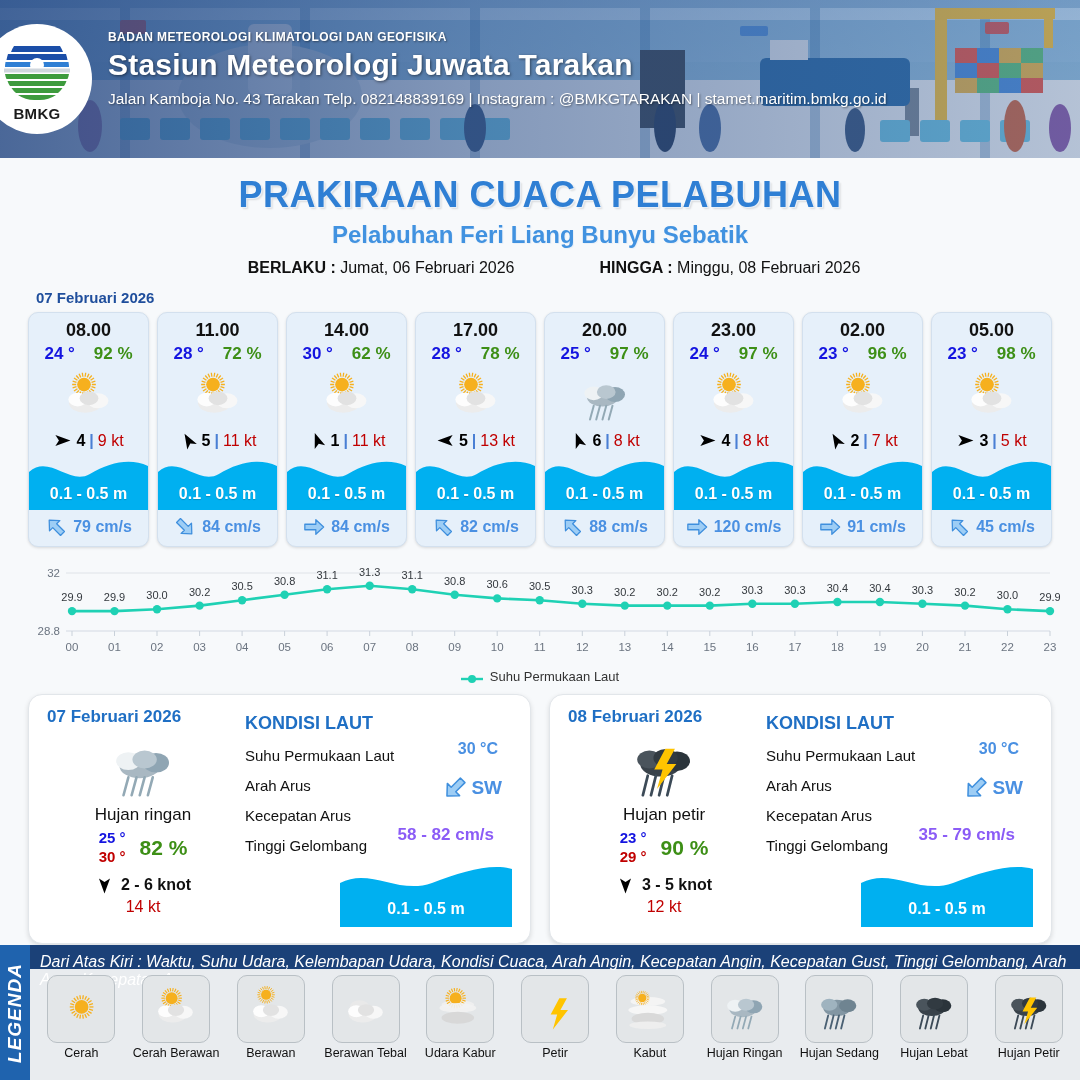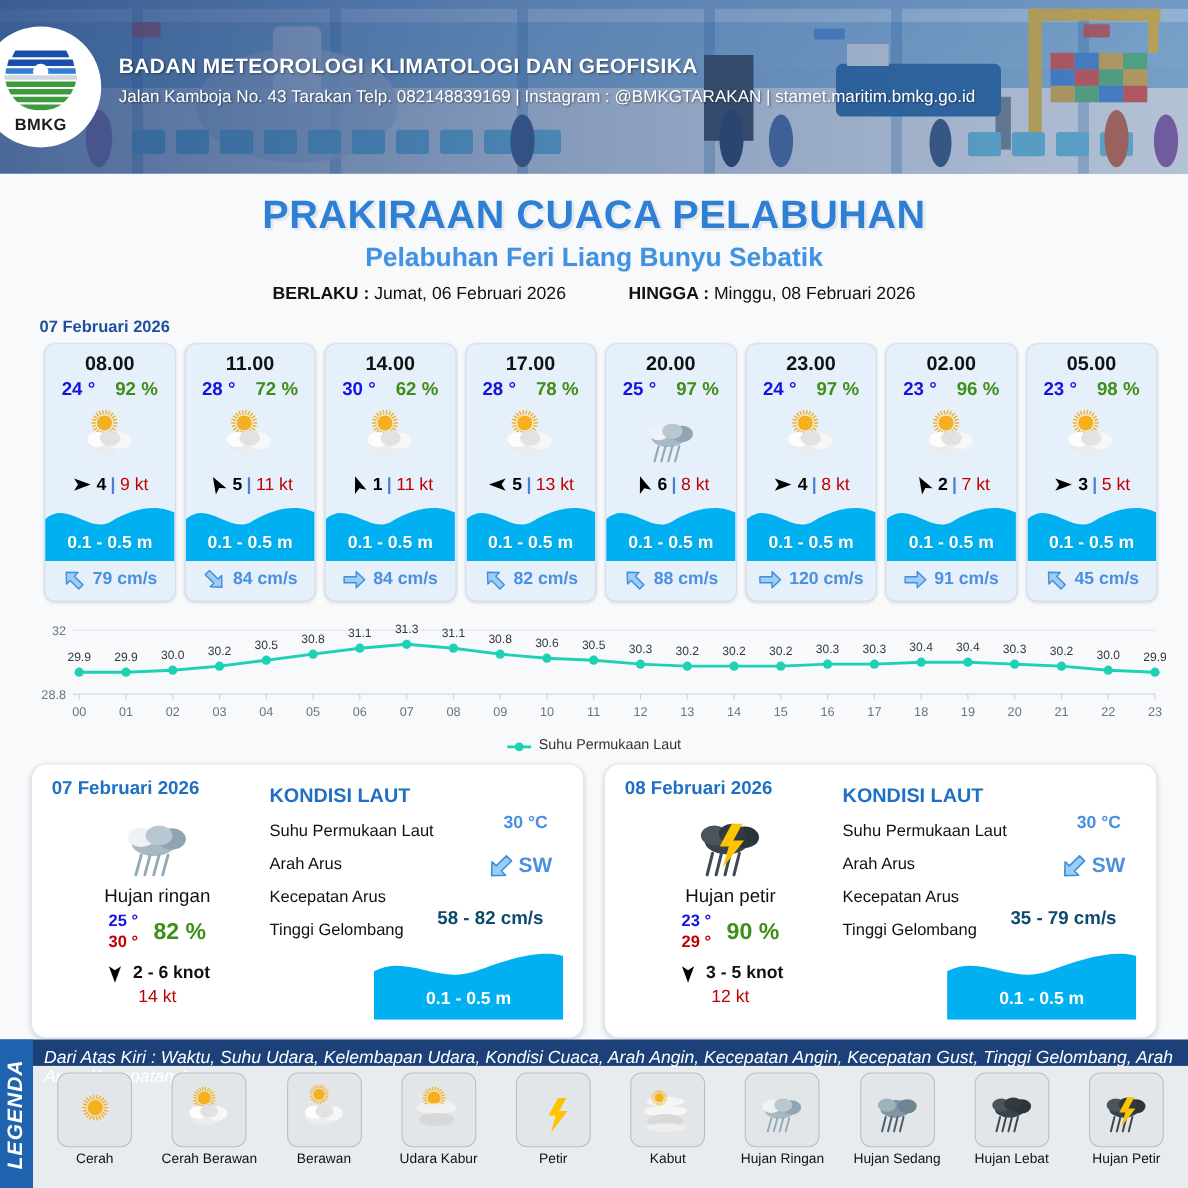--- a/index.html
+++ b/index.html
@@ -30,23 +30,22 @@
     z-index:5;
   }
   .logo-inner { width:74px; height:82px; position:relative; }
   .logo-txt {
     position:absolute; bottom:-2px; left:0; width:100%;
     text-align:center; font-size:15px; font-weight:bold; color:#1b1b1b;
     letter-spacing:.3px;
   }
   .hdr-texts { position:absolute; left:108px; top:30px; z-index:6; }
   .hdr-line1 {
-    color:#fff; font-size:19px; font-weight:bold; letter-spacing:.4px;
+    color:#fff; font-size:12px; font-weight:bold; letter-spacing:.4px;
     text-shadow:1px 1px 2px rgba(0,0,0,.45);
-    margin-top:20px;
   }
   .hdr-line2 {
     color:#fff; font-size:30px; font-weight:bold; margin-top:4px;
     letter-spacing:.2px; text-shadow:1px 1px 3px rgba(0,0,0,.5);
   }
   .hdr-line3 {
     color:#fff; font-size:15.5px; margin-top:8px;
     text-shadow:1px 1px 2px rgba(0,0,0,.45);
   }
 
@@ -55,30 +54,30 @@
   .t-main {
     font-size:36px; font-weight:bold; color:#2f7fd4;
     letter-spacing:.5px;
     text-shadow: 1px 1px 0 #e8eff7, 2px 2px 2px rgba(0,0,0,.12);
   }
   .t-sub {
     font-size:24px; font-weight:bold; color:#4192e0; margin-top:5px;
     text-shadow: 1px 1px 0 #eaf1f8;
   }
   .t-valid { margin-top:10px; font-size:16px; color:#111; }
-  .t-valid .lbl { font-weight:bold; }
+  .t-valid .lbl { font-weight:bold;margin-left:28px; }
   .t-valid .gap { display:inline-block; width:48px; }
 
   .day-label {
     margin:12px 0 6px 36px; font-size:15px; font-weight:bold; color:#1f4e9c;
   }
 
   
   .cards {
-    display:flex; gap:8px; padding:0 28px;margin-left:12px;
+    display:flex; gap:8px; padding:0 28px;
   }
   .card {
     width:129px; background:#e6f0fa;
     border-radius:10px; border:1px solid #d3e0ee;
     box-shadow:0 1px 3px rgba(0,0,0,.13);
     overflow:hidden; position:relative;
     display:flex; flex-direction:column;
   }
   .c-time {
     text-align:center; font-size:18px; font-weight:bold; color:#111;
@@ -141,21 +140,21 @@
   .sum-wind { display:flex; align-items:center; justify-content:center; gap:7px; margin-top:9px; }
   .sum-wknot { font-size:16px; font-weight:bold; color:#111; }
   .sum-wgust { font-size:16px; font-weight:normal; color:#c00000; margin-top:3px; }
 
   .sum-right { flex:1; position:relative; padding-left:4px; }
   .sum-h { font-size:18px; font-weight:bold; color:#1f6fc4; margin:6px 0 6px; }
   .sum-item { font-size:15px; color:#111; margin-top:13px; }
   .sum-v1 { position:absolute; right:16px; top:33px; font-size:16px; color:#4a90e2; font-weight:bold;}
   .sum-v2 { position:absolute; right:12px; top:68px; display:flex; align-items:center; gap:3px;
             font-size:19px; color:#4a90e2; font-weight:bold; }
-  .sum-v3 { position:absolute; right:20px; top:118px; font-size:17px; color:#0c4a6e; font-weight:bold; }
+  .sum-v3 { position:absolute; right:20px; top:118px; font-size:17px; color:#8b5cf6; font-weight:bold; }
   .sum-wave { position:absolute; right:2px; bottom:2px; width:172px; height:66px; }
   .sum-wave-lbl {
     position:absolute; left:0; right:0; bottom:9px; text-align:center;
     color:#fff; font-size:16px; font-weight:bold;
   }
 
   
   .legend-bar {
     position:absolute; left:0; bottom:0; width:1080px; height:135px;
     background:#1b4178;
@@ -292,20 +291,21 @@
           <path d="M18 57 h38 a29 29 0 0 1 -19 5 a29 29 0 0 1 -19 -5z" fill="#3d9b3d"></path>
           <path d="M14 52 q12 -9 24 -3 q10 5 20 1 q-4 8 -14 11 h-20 q-8 -3 -10 -9z" fill="#2f7fd4" opacity=".0"></path>
         </g>
       </svg>
       <div class="logo-txt">BMKG</div>
     </div>
   </div>
 
   <div class="hdr-texts">
     <div class="hdr-line1">BADAN METEOROLOGI KLIMATOLOGI DAN GEOFISIKA</div>
+    <div class="hdr-line2">Stasiun Meteorologi Juwata Tarakan</div>
     <div class="hdr-line3">Jalan Kamboja No. 43 Tarakan  Telp. 082148839169 | Instagram : @BMKGTARAKAN | stamet.maritim.bmkg.go.id</div>
   </div>
 </div>
 
 <div class="title-zone">
   <div class="t-main">PRAKIRAAN CUACA PELABUHAN</div>
   <div class="t-sub">Pelabuhan Feri Liang Bunyu Sebatik</div>
   <div class="t-valid">
     <span class="lbl">BERLAKU :</span>
     <span>Jumat, 06 Februari 2026</span>
@@ -1188,20 +1188,36 @@
               <ellipse cx="42" cy="50" rx="15" ry="11" fill="#e2e2e2"></ellipse>
             </g>
           </svg>
         </div>
     <div class="leg-name">Berawan</div>
       </div>
       <div class="leg-cell">
     <div class="leg-box">
           <svg width="52" height="52" viewBox="0 0 84 96">
             <g>
+              <ellipse cx="30" cy="44" rx="18" ry="12" fill="#e9e9e9"></ellipse>
+              <g>
+                <ellipse cx="36" cy="58" rx="26" ry="15" fill="#ececec"></ellipse>
+                <ellipse cx="56" cy="54" rx="17" ry="12" fill="#f7f7f7"></ellipse>
+                <ellipse cx="24" cy="52" rx="15" ry="11" fill="#fdfdfd"></ellipse>
+                <ellipse cx="42" cy="50" rx="15" ry="11" fill="#e2e2e2"></ellipse>
+              </g>
+            </g>
+          </svg>
+        </div>
+    <div class="leg-name">Berawan Tebal</div>
+      </div>
+      <div class="leg-cell">
+    <div class="leg-box">
+          <svg width="52" height="52" viewBox="0 0 84 96">
+            <g>
               <ellipse cx="38" cy="40" rx="30" ry="8" fill="#efefef"></ellipse>
               <g>
                 <circle cx="34" cy="28" r="11" fill="#f6b01e"></circle>
                 <line x1="46.5" y1="28.0" x2="53.0" y2="28.0" stroke="#f6b01e" stroke-width="2.1"></line>
                 <line x1="46.0" y1="31.5" x2="52.2" y2="33.4" stroke="#f6b01e" stroke-width="2.1"></line>
                 <line x1="44.5" y1="34.8" x2="50.0" y2="38.3" stroke="#f6b01e" stroke-width="2.1"></line>
                 <line x1="42.2" y1="37.4" x2="46.4" y2="42.4" stroke="#f6b01e" stroke-width="2.1"></line>
                 <line x1="39.2" y1="39.4" x2="41.9" y2="45.3" stroke="#f6b01e" stroke-width="2.1"></line>
                 <line x1="35.8" y1="40.4" x2="36.7" y2="46.8" stroke="#f6b01e" stroke-width="2.1"></line>
                 <line x1="32.2" y1="40.4" x2="31.3" y2="46.8" stroke="#f6b01e" stroke-width="2.1"></line>

